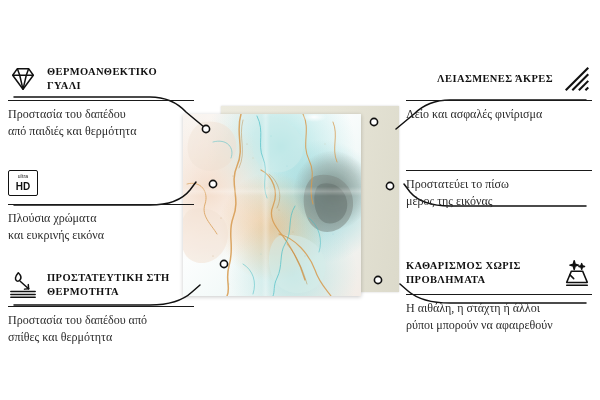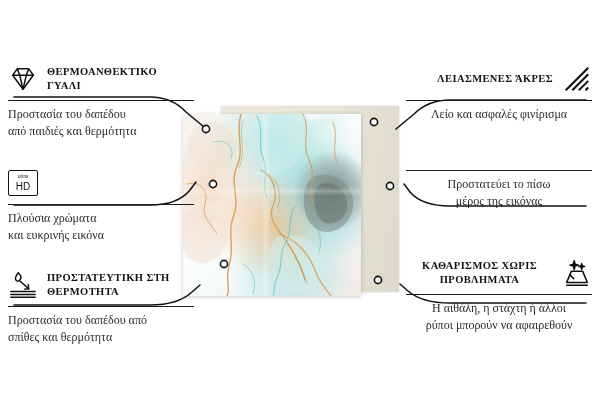--- a/index.html
+++ b/index.html
@@ -37,21 +37,21 @@
     pointer-events: none;
   }
   .hl-dot {
     position: absolute; left: 118px; top: -2px; width: 26px; height: 10px;
     background: radial-gradient(ellipse at center, rgba(255,255,255,.95), rgba(255,255,255,0) 70%);
   }
 
   
   .feat { position: absolute; z-index: 6; width: 186px; }
   .feat.left  { left: 8px; text-align: left; }
-  .feat.right { right: 8px; text-align: center; }
+  .feat.right { right: 8px; text-align: left; }
 
   .head { display: flex; align-items: center; gap: 9px; min-height: 34px; }
   .feat.right .head { flex-direction: row-reverse; }
 
   .icon { flex: 0 0 auto; width: 30px; height: 30px; display: block; }
 
   .title {
     font-family: "Liberation Serif", serif;
     font-size: 10.5px;
     font-weight: 700;
@@ -77,21 +77,21 @@
   #f5 { top: 166px; }
   #f6 { top: 256px; }
 
   
   .hd-badge {
     width: 30px; height: 26px; border: 1.6px solid #111; border-radius: 2px;
     display: flex; flex-direction: column; align-items: center; justify-content: center;
     font-family: "Liberation Sans", sans-serif; color: #111; line-height: 1;
   }
   .hd-badge .u { font-size: 5px; letter-spacing: .2px; }
-  .hd-badge .h { font-size: 10px; font-weight: 400; margin-top: 3px; }
+  .hd-badge .h { font-size: 10px; font-weight: 700; margin-top: 3px; }
 </style>
 </head>
 <body>
 
 <div id="stage">
 
   <svg id="wires" viewBox="0 0 600 400">
     <g fill="none" stroke="#111111" stroke-width="1.5" stroke-linecap="round">
       <path d="M14,97 H150 Q172,97 186,112 L204,127"></path>
       <path d="M14,205 H150 Q178,205 190,190 L196,182"></path>

